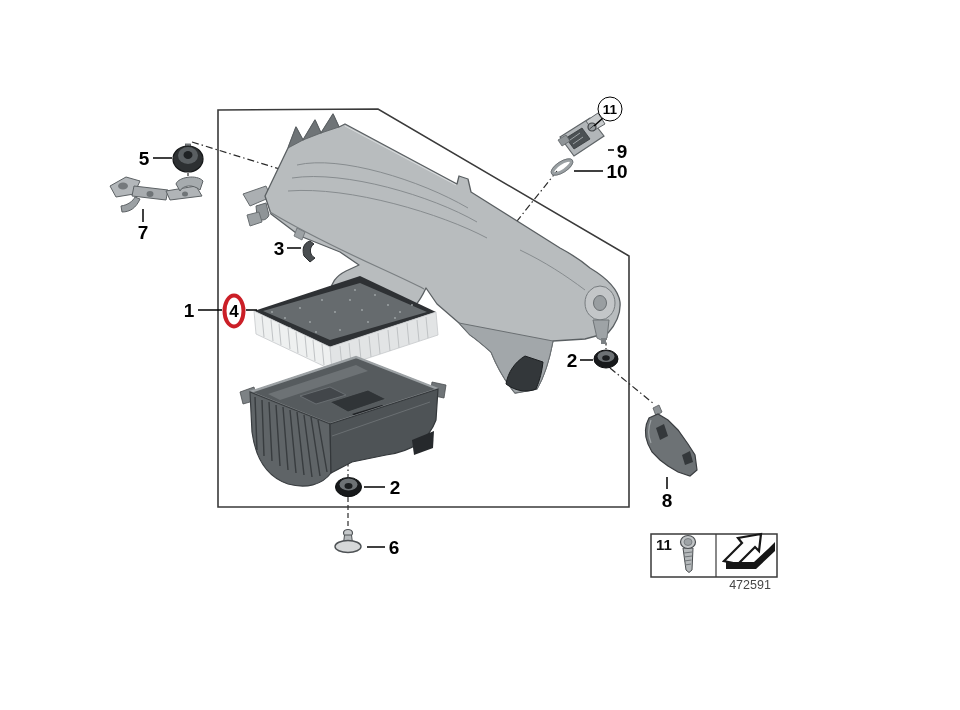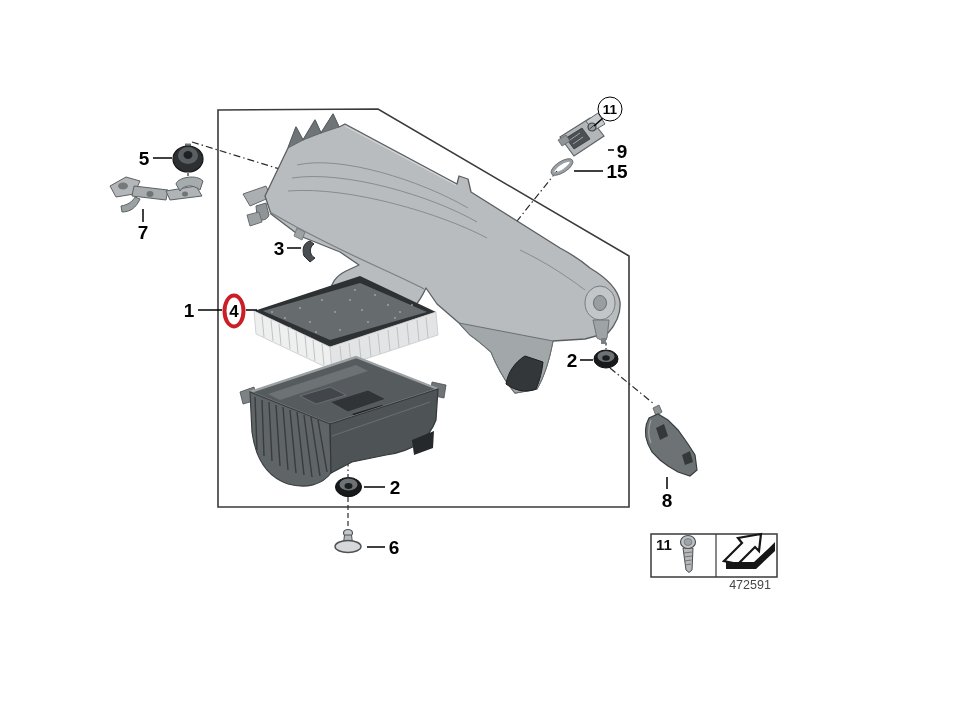--- a/index.html
+++ b/index.html
@@ -216,16 +216,16 @@
 <div class="callout" style="left:189px;top:310px">1</div>
 <div class="callout" style="left:395px;top:487px">2</div>
 <div class="callout" style="left:572px;top:360px">2</div>
 <div class="callout" style="left:279px;top:248px">3</div>
 <div class="callout ring" style="left:234px;top:311px">4</div>
 <div class="callout" style="left:144px;top:158px">5</div>
 <div class="callout" style="left:394px;top:547px">6</div>
 <div class="callout" style="left:143px;top:232px">7</div>
 <div class="callout" style="left:667px;top:500px">8</div>
 <div class="callout" style="left:622px;top:151px">9</div>
-<div class="callout" style="left:617px;top:171px">15</div>
+<div class="callout" style="left:617px;top:171px">10</div>
 <div class="callout circled" style="left:610px;top:109px">11</div>
 
 </div>
 
 </body></html>

